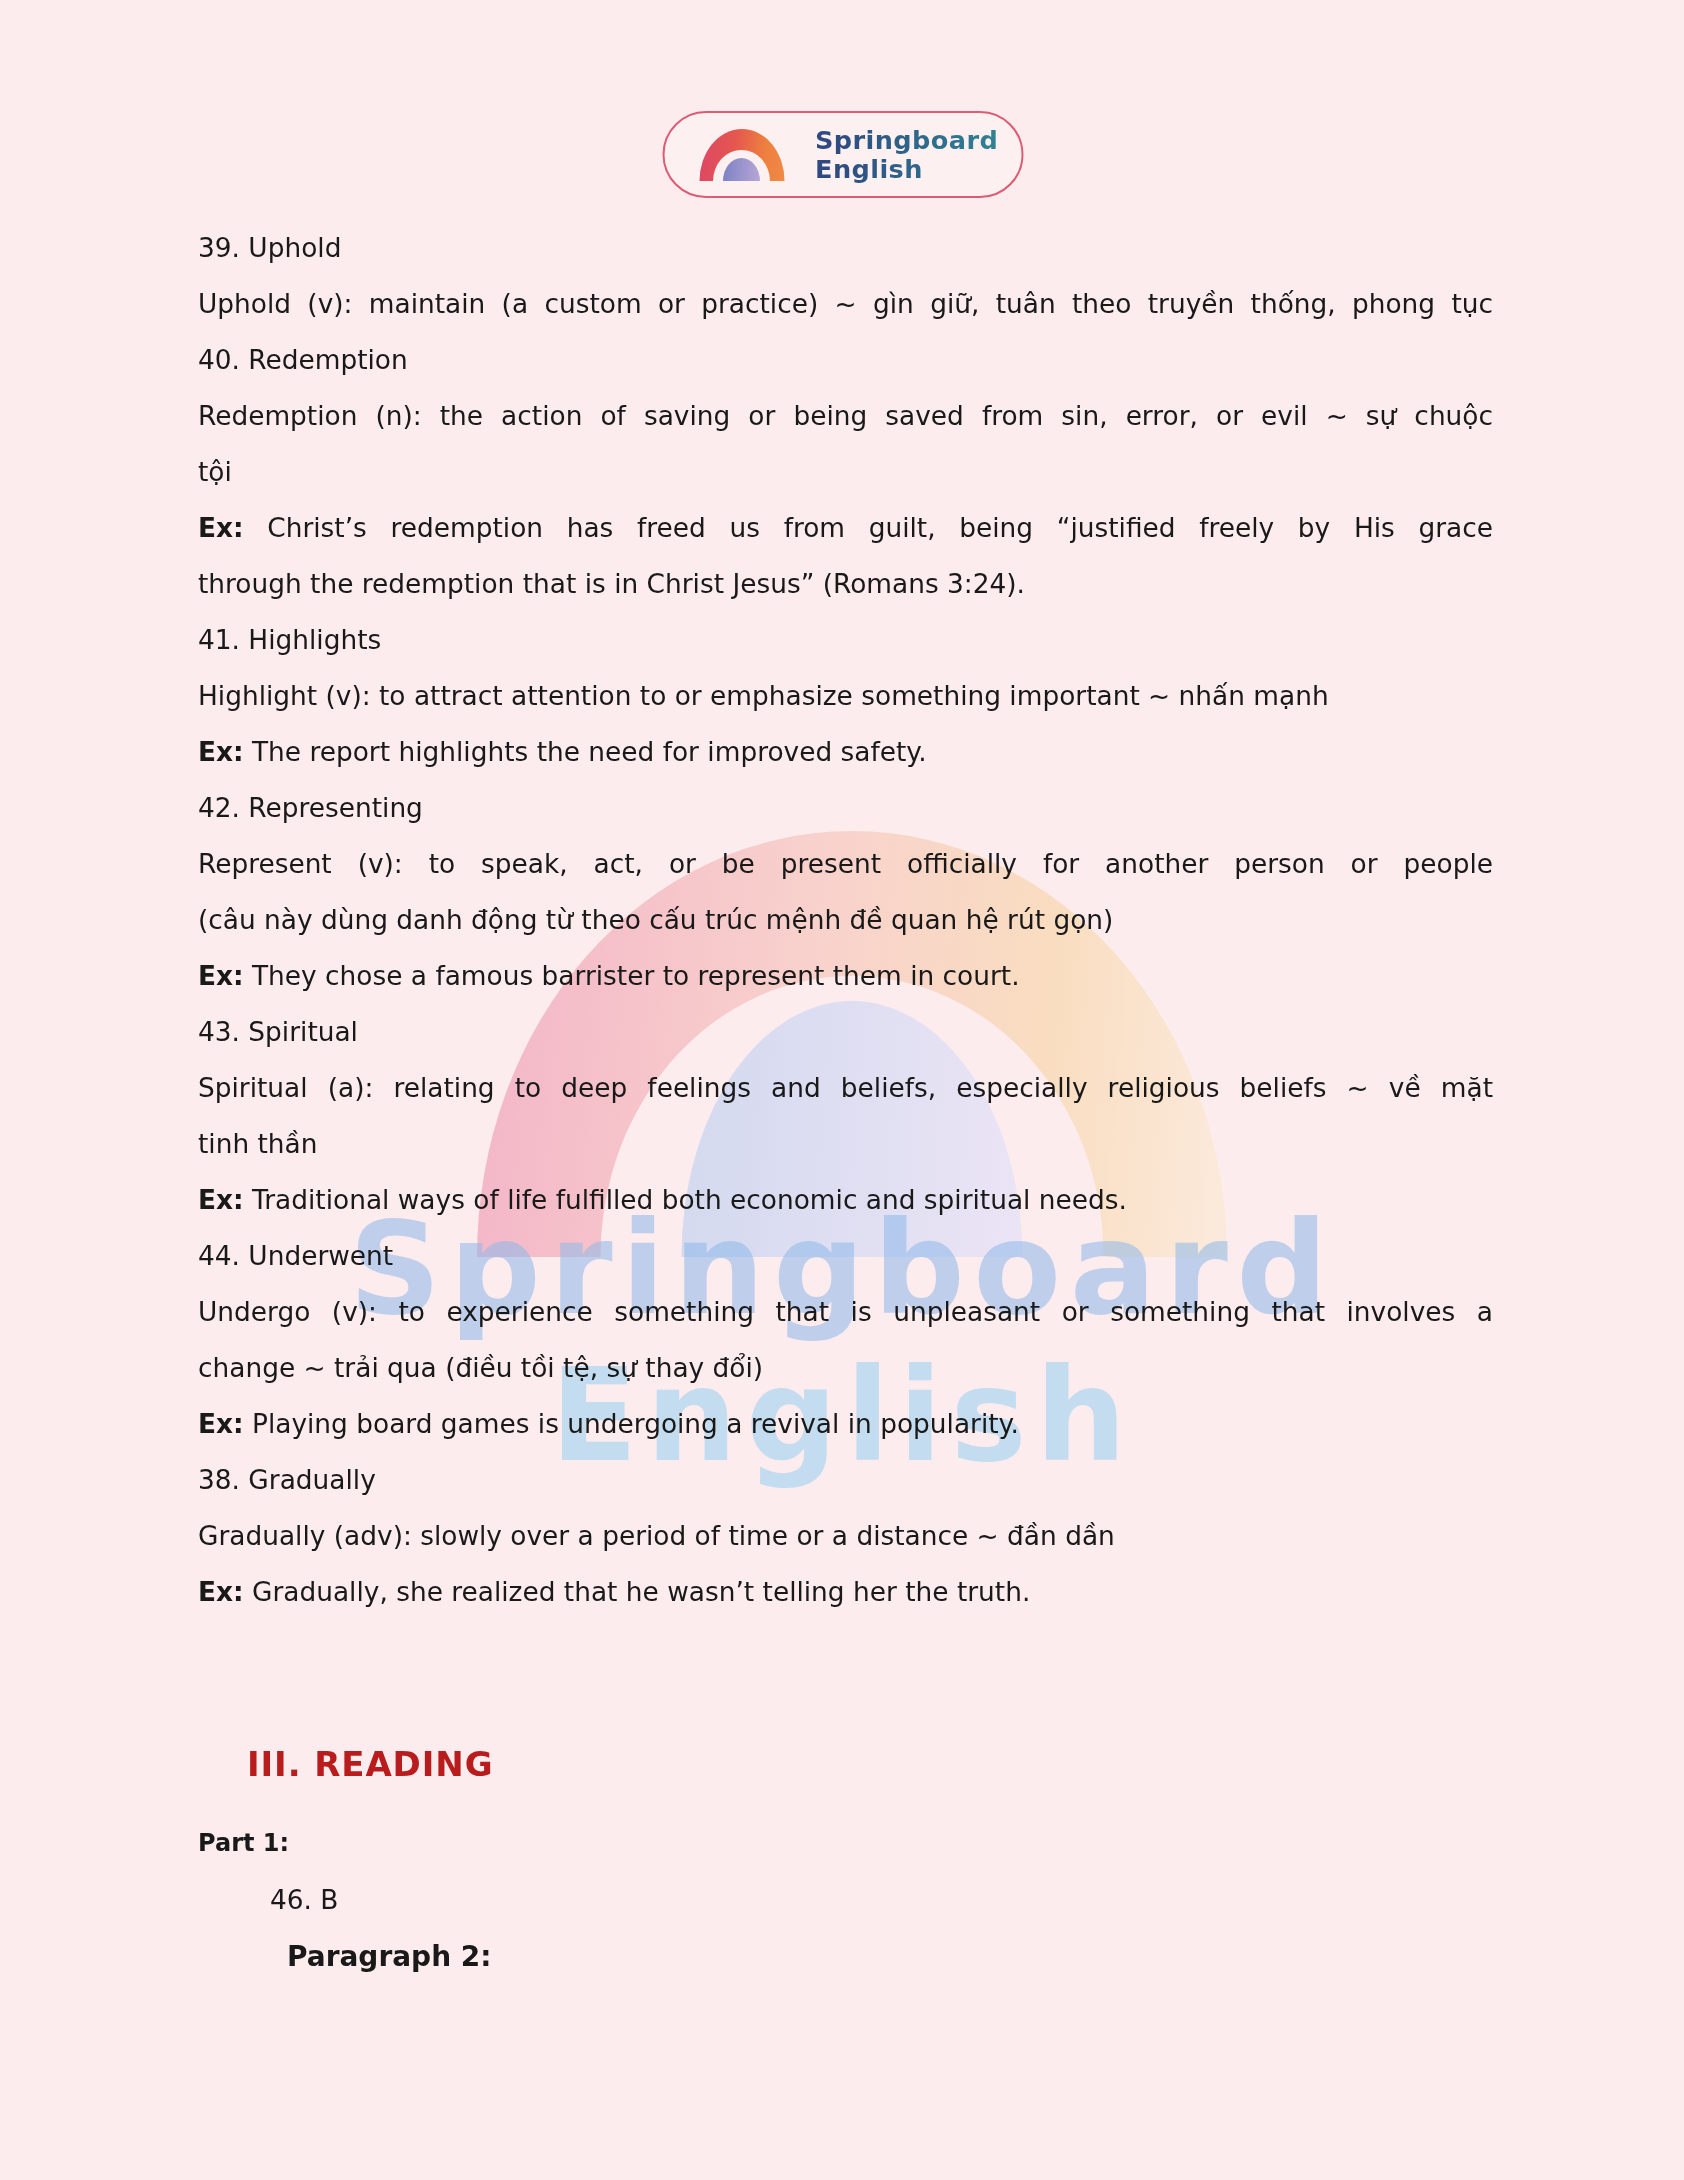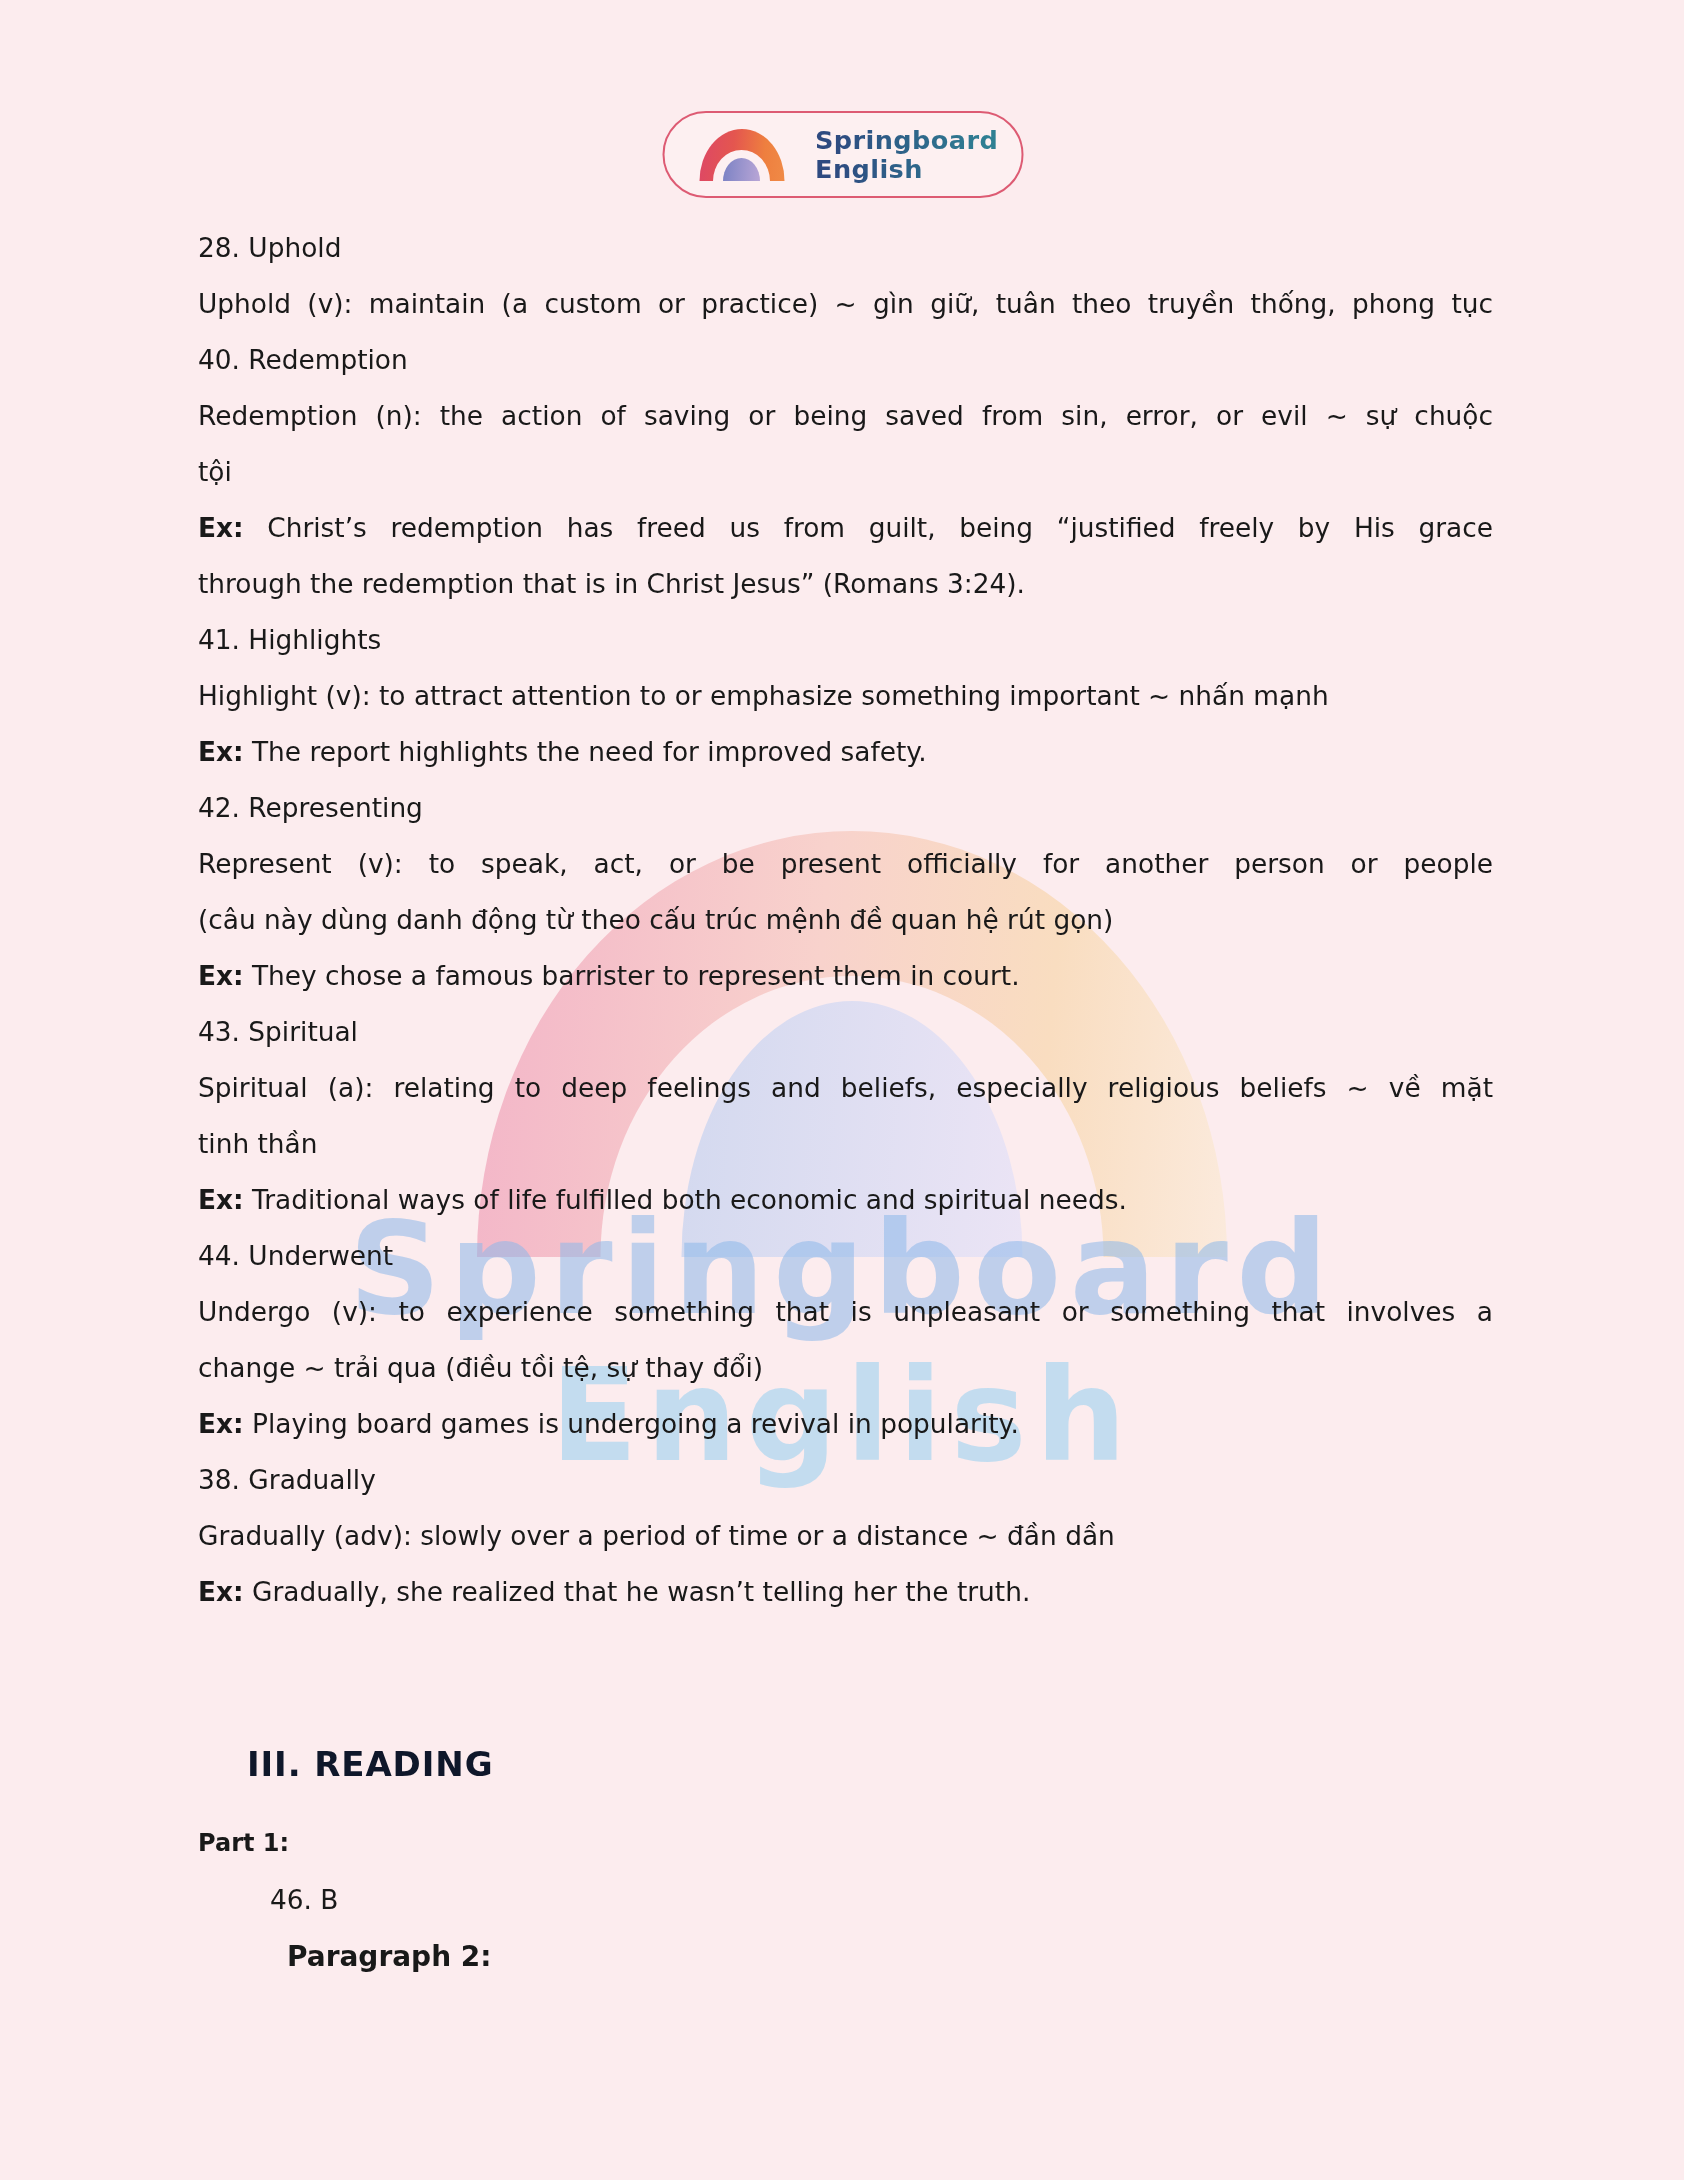--- a/index.html
+++ b/index.html
@@ -49,21 +49,21 @@
 
   
   .content { position:absolute; left:198px; top:220px; width:1295px; z-index:2; }
   .line { min-height:56px; line-height:56px; font-size:26.4px; white-space:nowrap; }
   .line.stretch { white-space:normal; text-align:justify; text-align-last:justify; }
   .ex-label { font-weight:bold; }
 
   
   .reading { position:absolute; left:198px; top:1738px; width:1295px; z-index:2; }
   .reading-heading { margin-left:49px; font-weight:800; font-size:34px; line-height:53px;
-    color:#0f172a; letter-spacing:0.9px; }
+    color:#b91c1c; letter-spacing:0.9px; }
   .part-label { margin-top:32px; font-weight:bold; font-size:24px; line-height:41px; }
   .answer-line { margin-top:15.3px; margin-left:72px; font-size:26.4px; line-height:41px; }
   .paragraph-label { margin-top:15.3px; margin-left:89px; font-weight:bold; font-size:28px; line-height:41px; }
 </style>
 </head>
 <body>
 
 <div class="watermark">
   <div class="dome wm-arch">
     <div class="dome arch-cut"></div>
@@ -78,21 +78,21 @@
     <div class="dome arch-cut"></div>
     <div class="dome arch-core"></div>
   </div>
   <div class="logo-wordmark">
     <div>Springboard</div>
     <div>English</div>
   </div>
 </div>
 
 <div class="content">
-    <div class="line">28. Uphold</div>
+    <div class="line">39. Uphold</div>
     <div class="line stretch">Uphold (v): maintain (a custom or practice) ~ gìn giữ, tuân theo truyền thống, phong tục</div>
     <div class="line">40. Redemption</div>
     <div class="line stretch">Redemption (n): the action of saving or being saved from sin, error, or evil ~ sự chuộc</div>
     <div class="line">tội</div>
     <div class="line stretch"><span class="ex-label">Ex:</span> Christ’s redemption has freed us from guilt, being “justified freely by His grace</div>
     <div class="line">through the redemption that is in Christ Jesus” (Romans 3:24).</div>
     <div class="line">41. Highlights</div>
     <div class="line">Highlight (v): to attract attention to or emphasize something important ~ nhấn mạnh</div>
     <div class="line"><span class="ex-label">Ex:</span> The report highlights the need for improved safety.</div>
     <div class="line">42. Representing</div>

